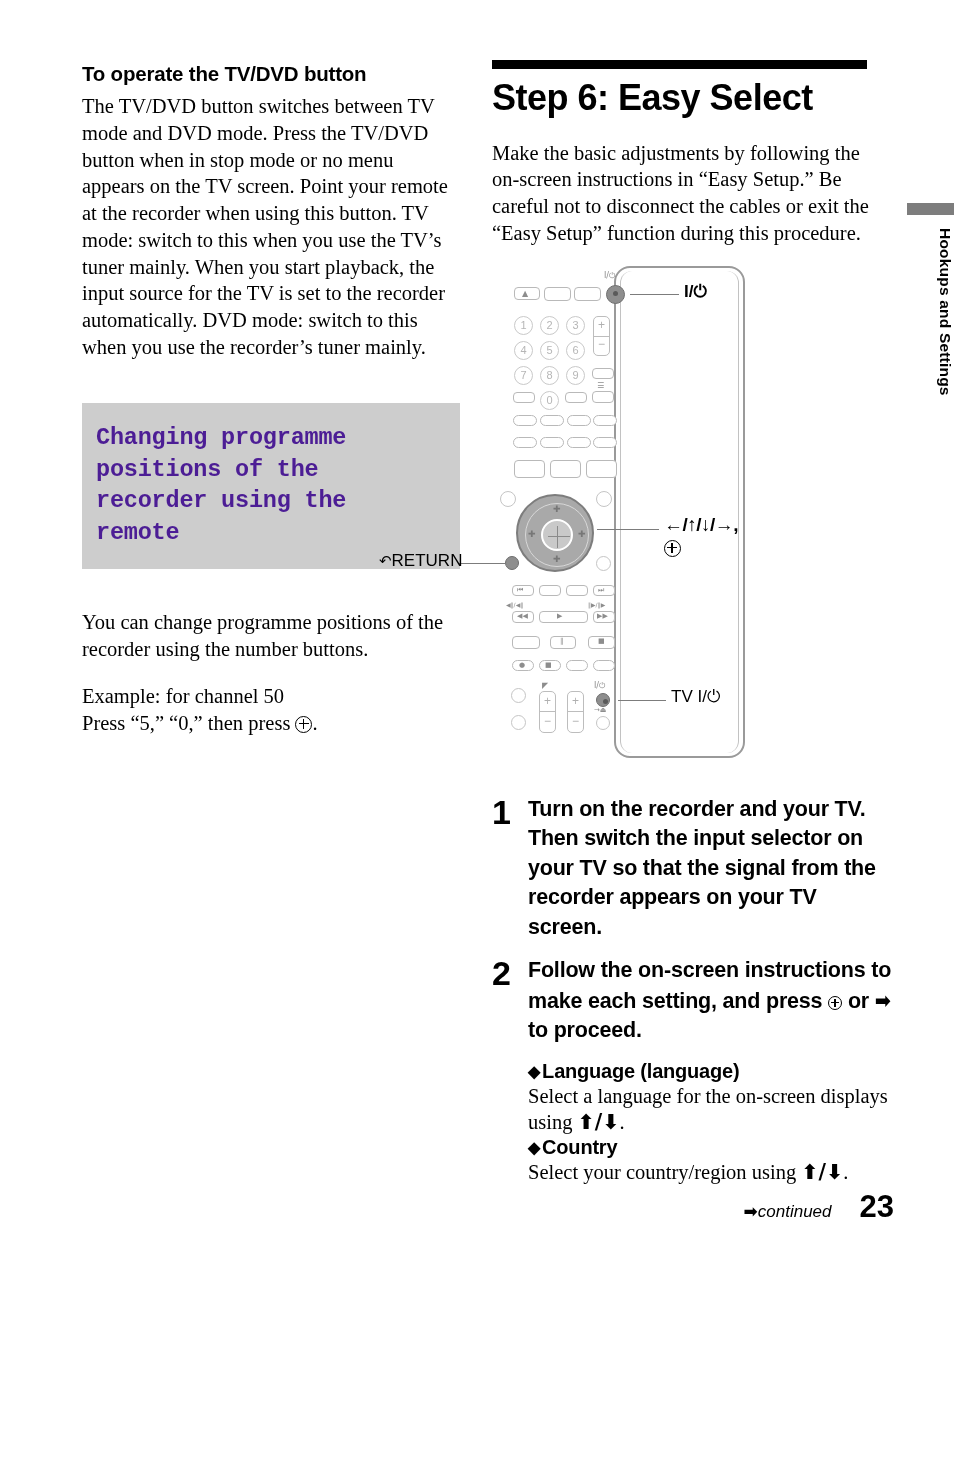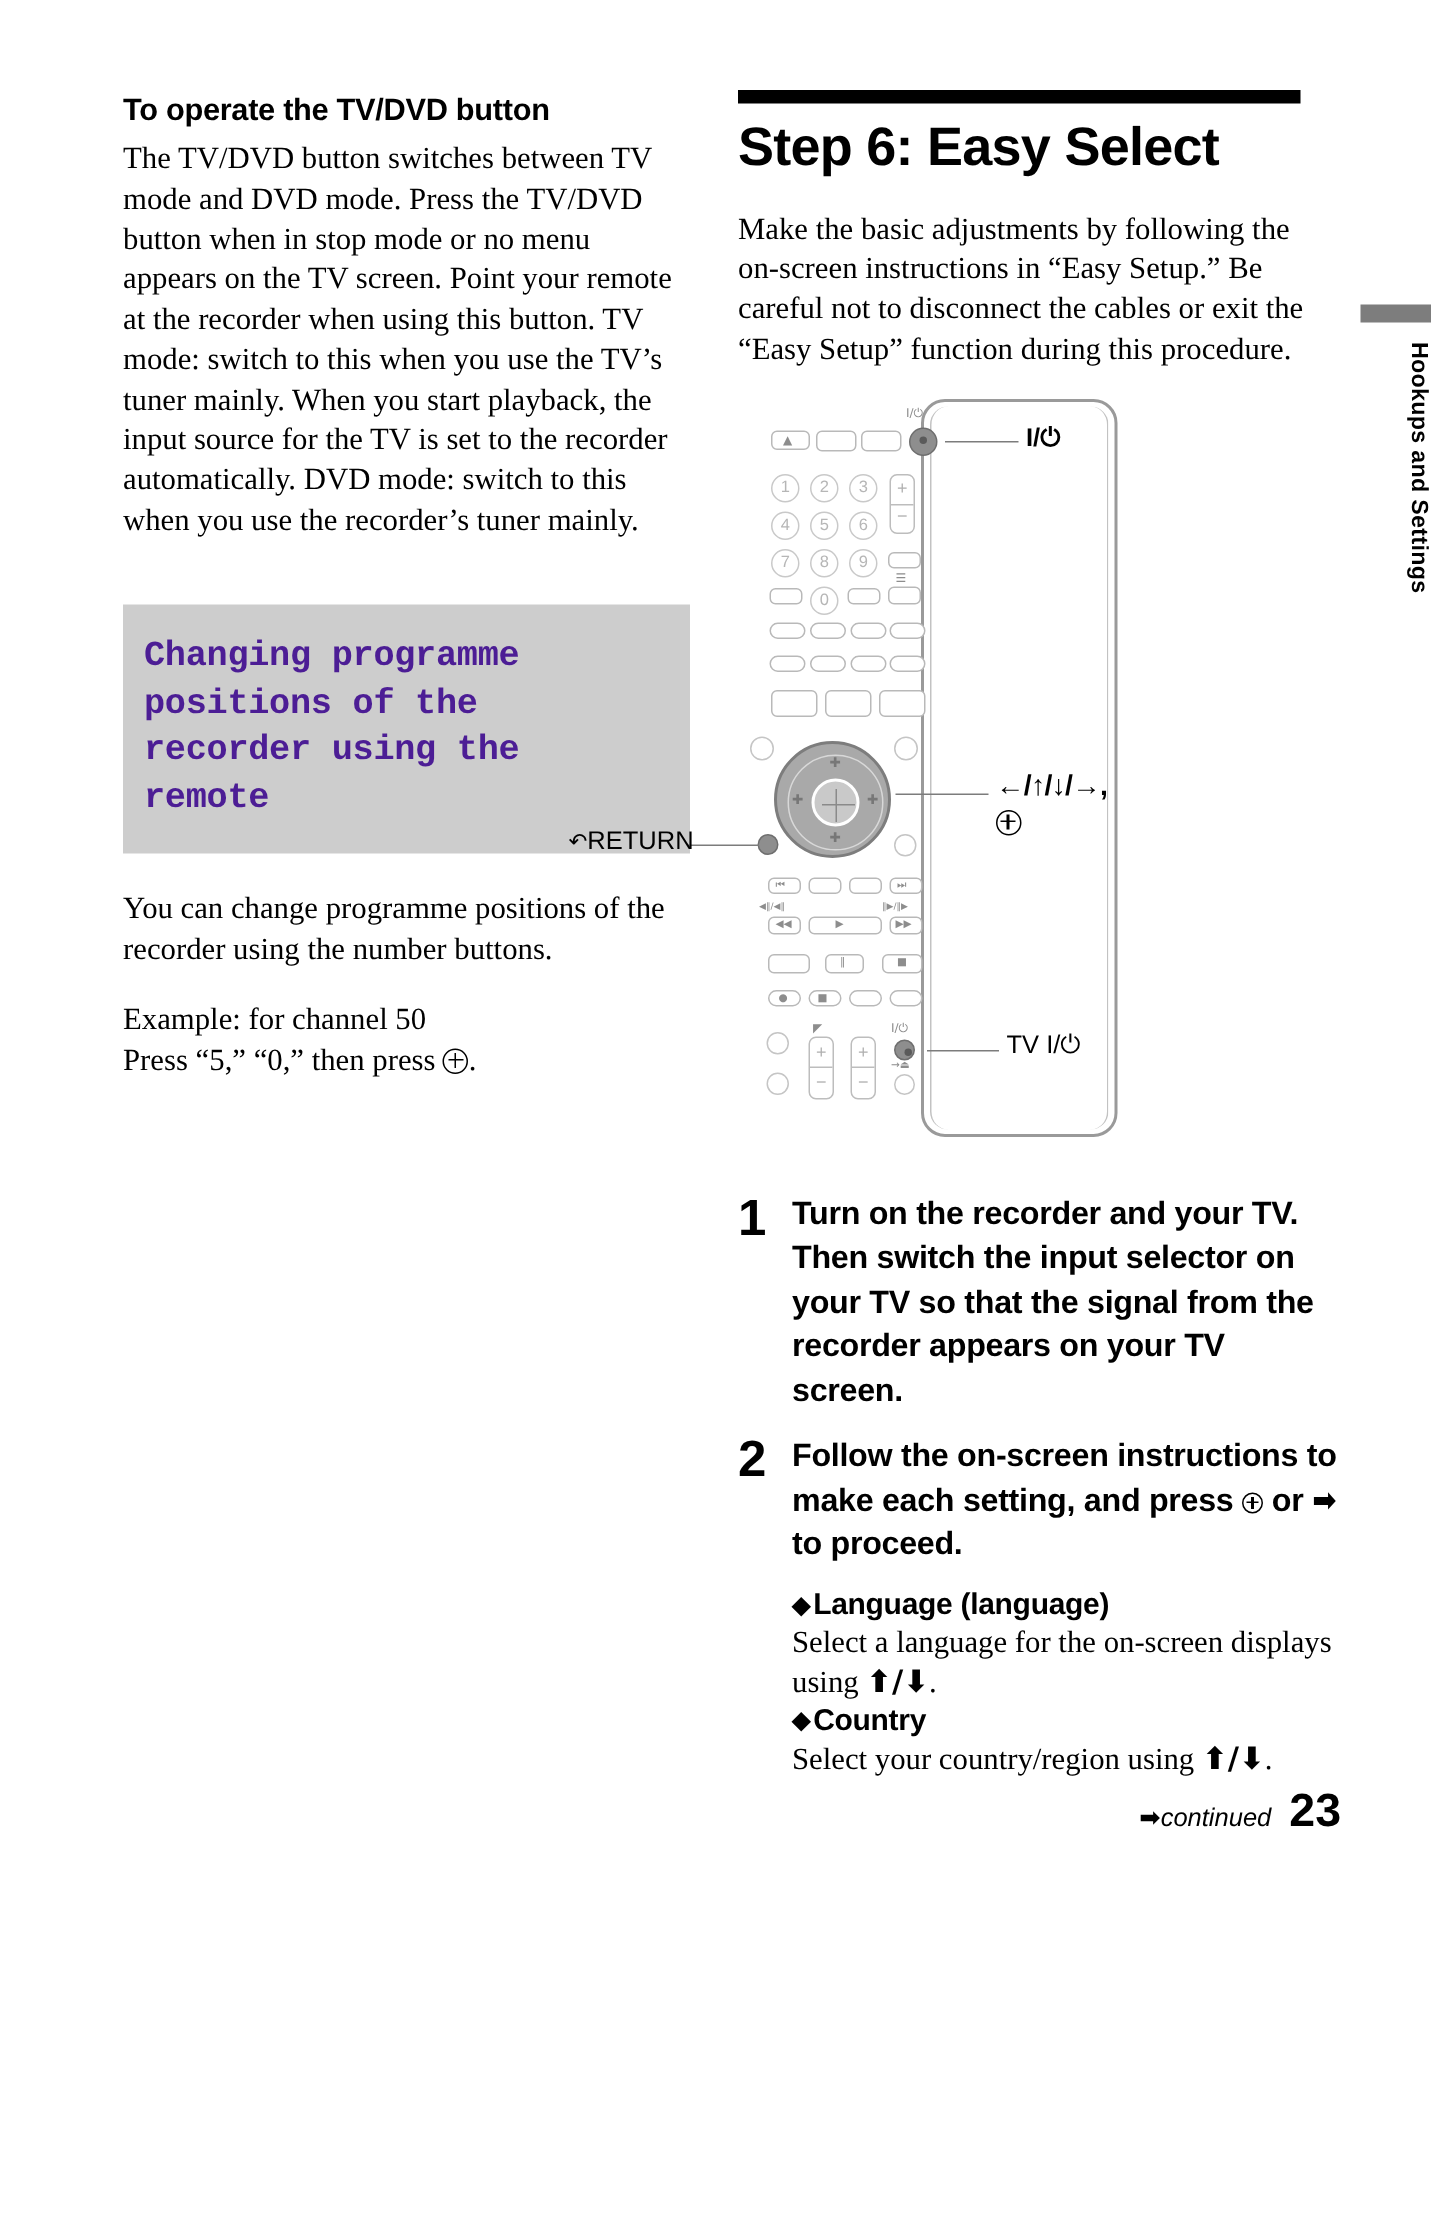--- a/index.html
+++ b/index.html
@@ -39,21 +39,21 @@
     margin-top: 42px;
     padding: 19px 18px 20px 14px;
     width: 378px;
   }
   .gray-box-title {
     font-size: 23.5px;
     line-height: 1.36;
     color: #4c1d95;
     font-family: Liberation Mono, monospace;
   }
-  .after-box { margin-top: 24px; font-family: Liberation Serif, serif; }
+  .after-box { margin-top: 40px; font-family: Liberation Serif, serif; }
   .para-gap { margin-top: 20px; }
 
   
   .col-right {
     position: absolute;
     left: 492px; top: 60px; width: 378px;
   }
   .rule-bar {
     width: 375px; height: 9px;
     background: #000;
@@ -248,21 +248,21 @@
   .cont {
     font-family: "Liberation Sans", sans-serif;
     font-style: italic; font-size: 17px; font-weight: 500;
   }
   .cont-arrow {
     font-family: "DejaVu Sans", sans-serif;
     font-style: normal; font-weight: bold; font-size: 17px;
   }
   .pageno {
     font-family: "Liberation Sans Narrow", "Liberation Sans", sans-serif;
-    font-weight: bold; font-stretch: condensed; font-size: 31px;
+    font-weight: bold; font-stretch: condensed; font-size: 31px; margin-left: 16px;
   }
 </style>
 </head>
 <body>
 
 <div class="page">
 
   <div class="col-left">
     <div class="sec-head hd-condensed">
       <div>To operate the TV/DVD button</div>

